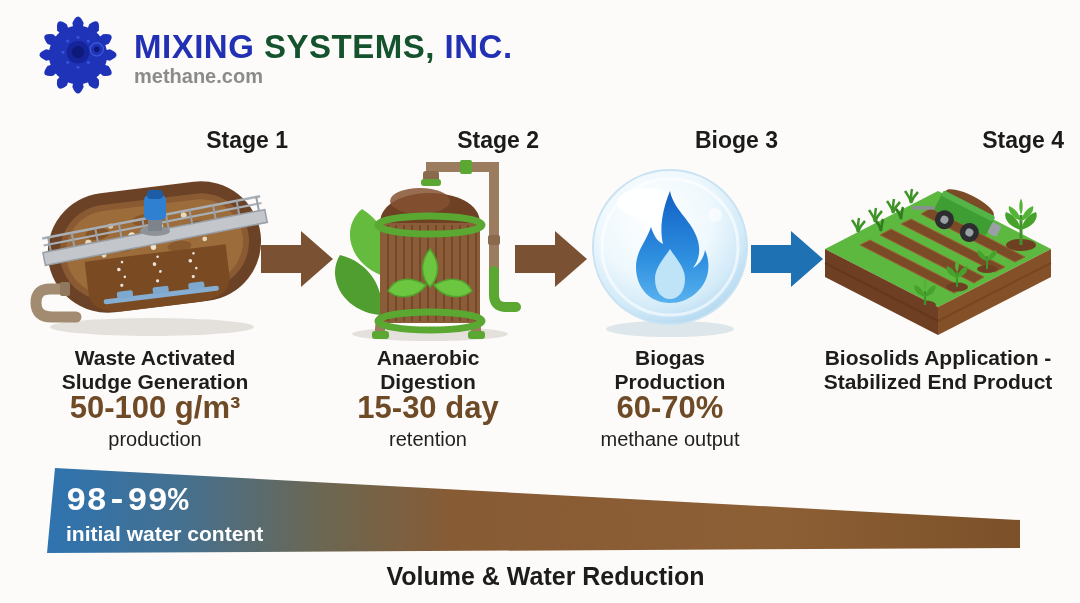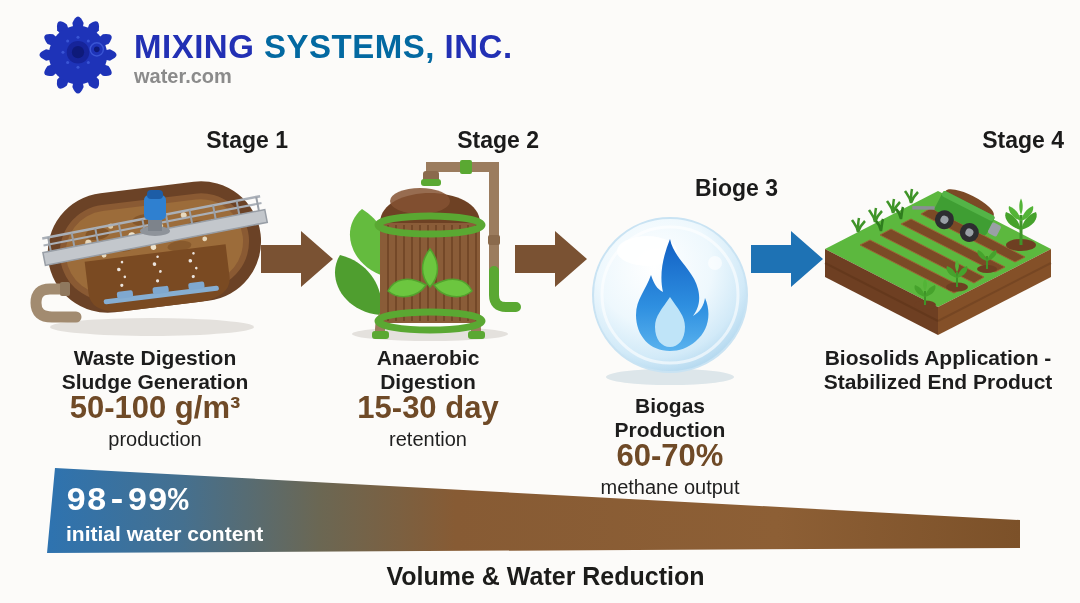--- a/index.html
+++ b/index.html
@@ -4,21 +4,21 @@
 <style>
   html,body{margin:0;padding:0;background:#e9e9e9;}
   .canvas{position:relative;width:1080px;height:603px;margin:0 auto;background:#fcfbf9;
           font-family:"Liberation Sans",sans-serif;overflow:hidden;}
   
   .logo{position:absolute;left:26px;top:8px;display:flex;align-items:flex-start;}
   .gear{width:104px;height:94px;flex:0 0 auto;}
   .brand-wrap{margin-left:4px;margin-top:22px;}
   .brand{font-size:33px;font-weight:800;letter-spacing:.5px;line-height:34px;white-space:nowrap;}
   .brand .blue{color:#2230b4;}
-  .brand .red{color:#0369a1;text-align:right;}
+  .brand .red{color:#14532d;text-align:right;}
   .site{font-size:20px;font-weight:700;color:#8b8b8b;margin-top:1px;}
   
   .stage{position:absolute;top:127px;height:336px;text-align:center;}
   .stage-header{font-size:23px;font-weight:800;color:#1b1b1b;line-height:26px;text-align:right;}
   .art{position:absolute;left:0;right:0;top:30px;display:flex;justify-content:center;}
   .stage-title{position:absolute;left:-14px;right:-14px;top:219px;font-size:21px;font-weight:800;
                color:#1d1d1d;line-height:23.5px;}
   .stage-stat{position:absolute;left:-14px;right:-14px;top:263px;font-size:31px;font-weight:800;color:#6f4a27;}
   .stage-note{position:absolute;left:-14px;right:-14px;top:301px;font-size:20px;font-weight:500;color:#1f1f1f;}
   
@@ -71,21 +71,21 @@
       </g>
       <circle cx="70" cy="44" r="7" fill="#1e33b8" stroke="#3a55d4" stroke-width="1.5"></circle>
       <circle cx="70" cy="44" r="3" fill="#0e1a7a"></circle>
     </svg>
     <div class="brand-wrap">
       <div class="brand">
         <span class="blue">MIXING</span>
         <span class="red">SYSTEMS,</span>
         <span class="blue">INC.</span>
       </div>
-      <div class="site">water.com</div>
+      <div class="site">methane.com</div>
     </div>
   </div>
 
   <section class="stage" style="left:22px;width:266px;">
     <div class="stage-header">Stage 1</div>
     <div class="art">
       <svg width="250" height="186" viewBox="0 0 250 186">
         <ellipse cx="122" cy="170" rx="102" ry="9" fill="#3b2a1c" opacity="0.12"></ellipse>
         <g transform="rotate(-7 125 95)">
           <rect x="18" y="30" width="214" height="120" rx="60" fill="#6b4226"></rect>
@@ -146,21 +146,21 @@
         </g>
         <ellipse cx="125" cy="74" rx="15" ry="5" fill="#8e939a"></ellipse>
         <rect x="118" y="60" width="14" height="14" fill="#7d838b"></rect>
         <rect x="114" y="38" width="22" height="25" rx="5" fill="#2f80d0"></rect>
         <rect x="117" y="33" width="16" height="9" rx="4" fill="#1d5da6"></rect>
         <path d="M34,132 L20,132 Q6,132 6,146 Q6,160 22,160 L46,160" fill="none" stroke="#a28b70" stroke-width="11" stroke-linecap="round"></path>
         <rect x="30" y="125" width="10" height="14" rx="2" fill="#8f785e"></rect>
       </svg>
     </div>
     <div class="stage-title">
-      <span>Waste Digestion</span><br>
+      <span>Waste Activated</span><br>
       <span>Sludge Generation</span>
     </div>
     <div class="stage-stat">50-100 g/m³</div>
     <div class="stage-note">production</div>
   </section>
 
   <svg class="arrow arrow-brown" style="left:261px;" viewBox="0 0 72 62">
     <polygon points="0,17 40,17 40,3 72,31 40,59 40,45 0,45"></polygon>
   </svg>
 
@@ -212,21 +212,21 @@
       <span>Digestion</span>
     </div>
     <div class="stage-stat">15-30 day</div>
     <div class="stage-note">retention</div>
   </section>
 
   <svg class="arrow arrow-brown" style="left:515px;" viewBox="0 0 72 62">
     <polygon points="0,17 40,17 40,3 72,31 40,59 40,45 0,45"></polygon>
   </svg>
 
-  <section class="stage" style="left:562px;width:216px;margin-top:48px;">
+  <section class="stage" style="left:562px;width:216px;">
     <div class="stage-header">Bioge 3</div>
     <div class="art">
       <svg width="190" height="186" viewBox="0 0 190 186">
         <defs>
           <radialGradient id="orbG" cx="40%" cy="32%" r="75%">
             <stop offset="0%" stop-color="#ffffff"></stop>
             <stop offset="50%" stop-color="#eef8fd"></stop>
             <stop offset="78%" stop-color="#d2eaf8"></stop>
             <stop offset="100%" stop-color="#a9d2ec"></stop>
           </radialGradient>

